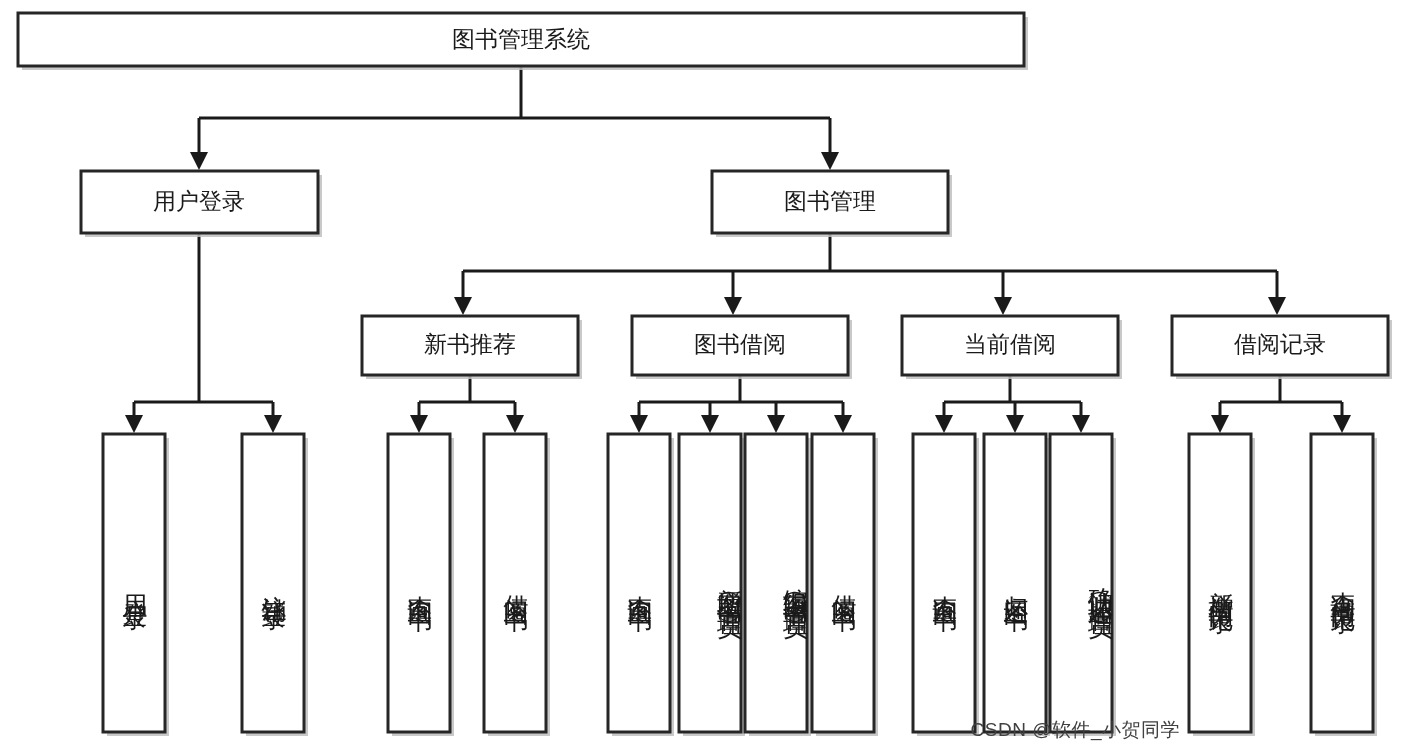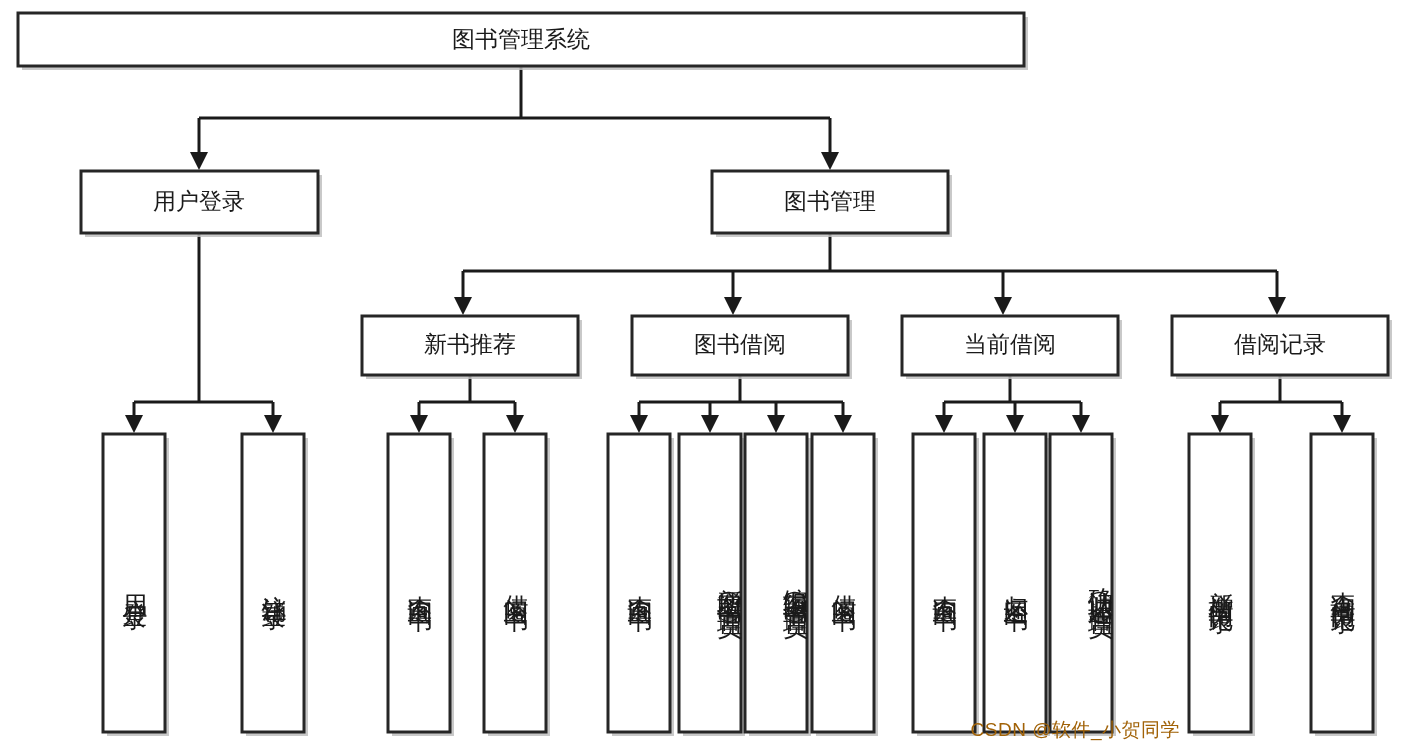--- a/index.html
+++ b/index.html
@@ -65,21 +65,21 @@
     white-space: nowrap;
     pointer-events: none;
     text-align: left;
   }
   .watermark {
     position: absolute;
     right: 8px;
     bottom: 4px;
     font-family: "Liberation Sans", "DejaVu Sans", sans-serif;
     font-size: 19px;
-    color: #a16207;
+    color: #404040;
     white-space: nowrap;
     letter-spacing: 0.5px;
   }
 </style>
 </head>
 <body>
 
 <div id="diagram-root">
 
   <svg class="diagram-canvas" viewBox="0 0 1405 747" xmlns="http://www.w3.org/2000/svg">

